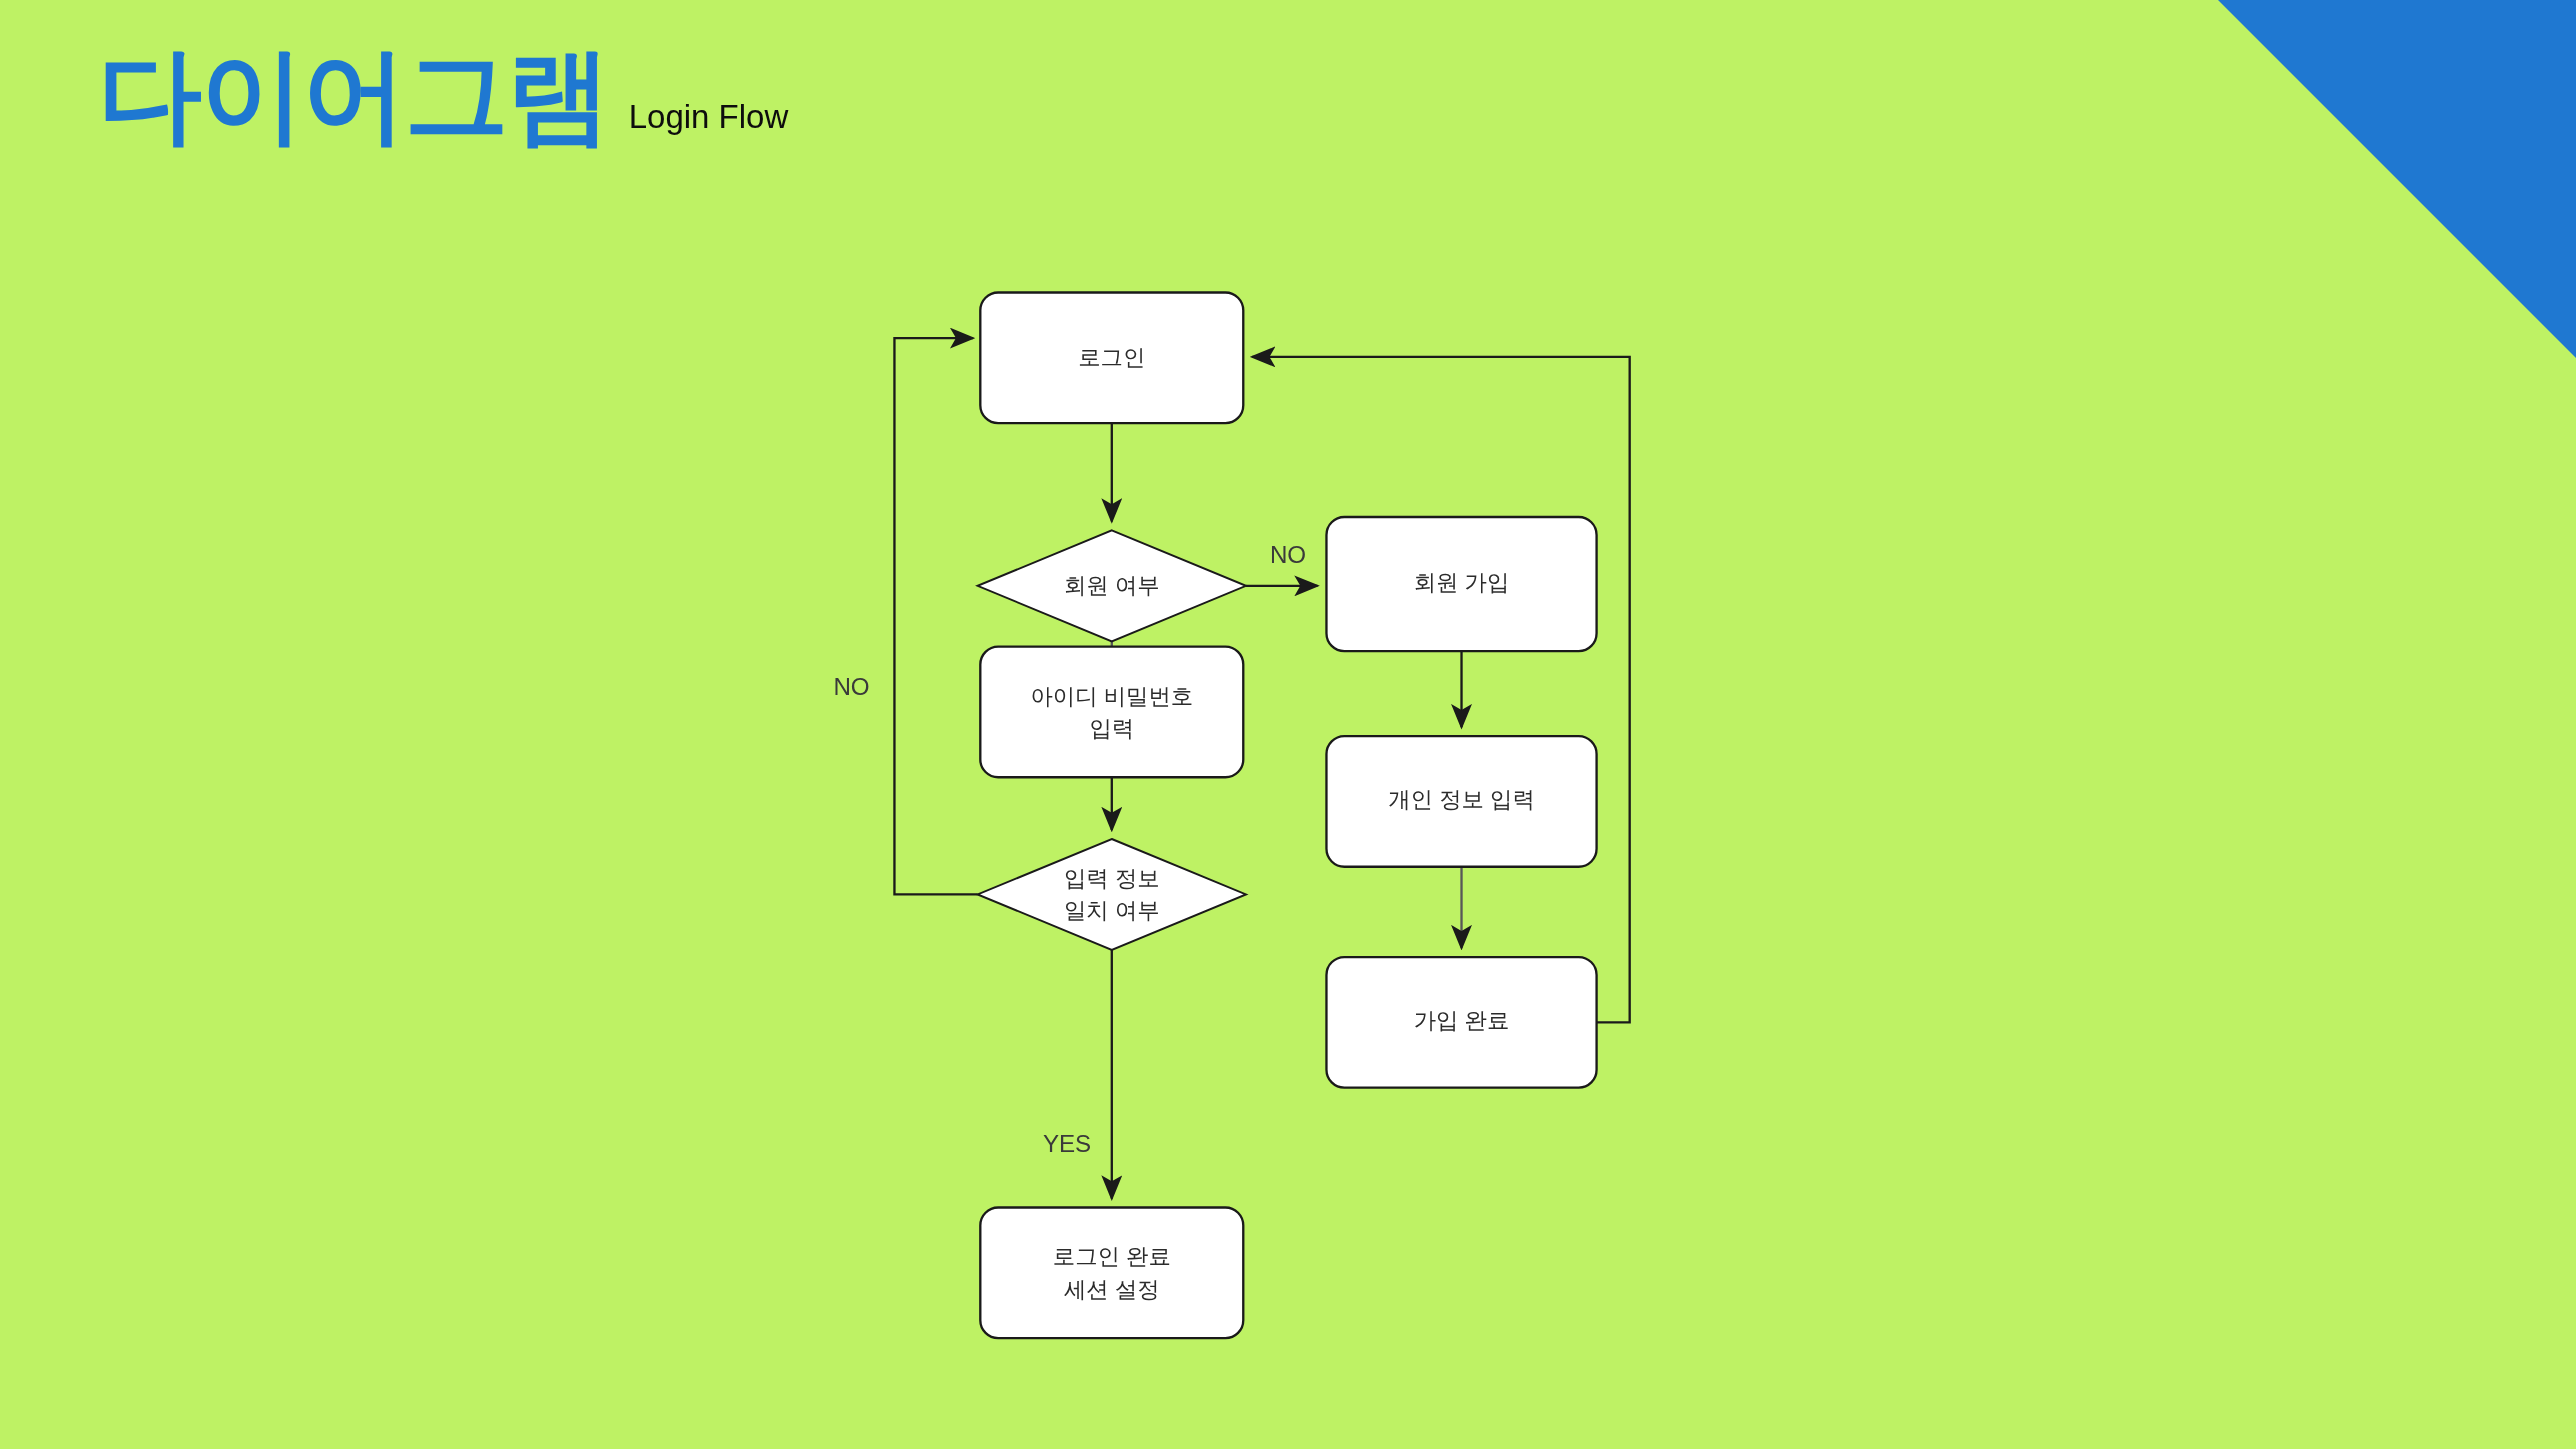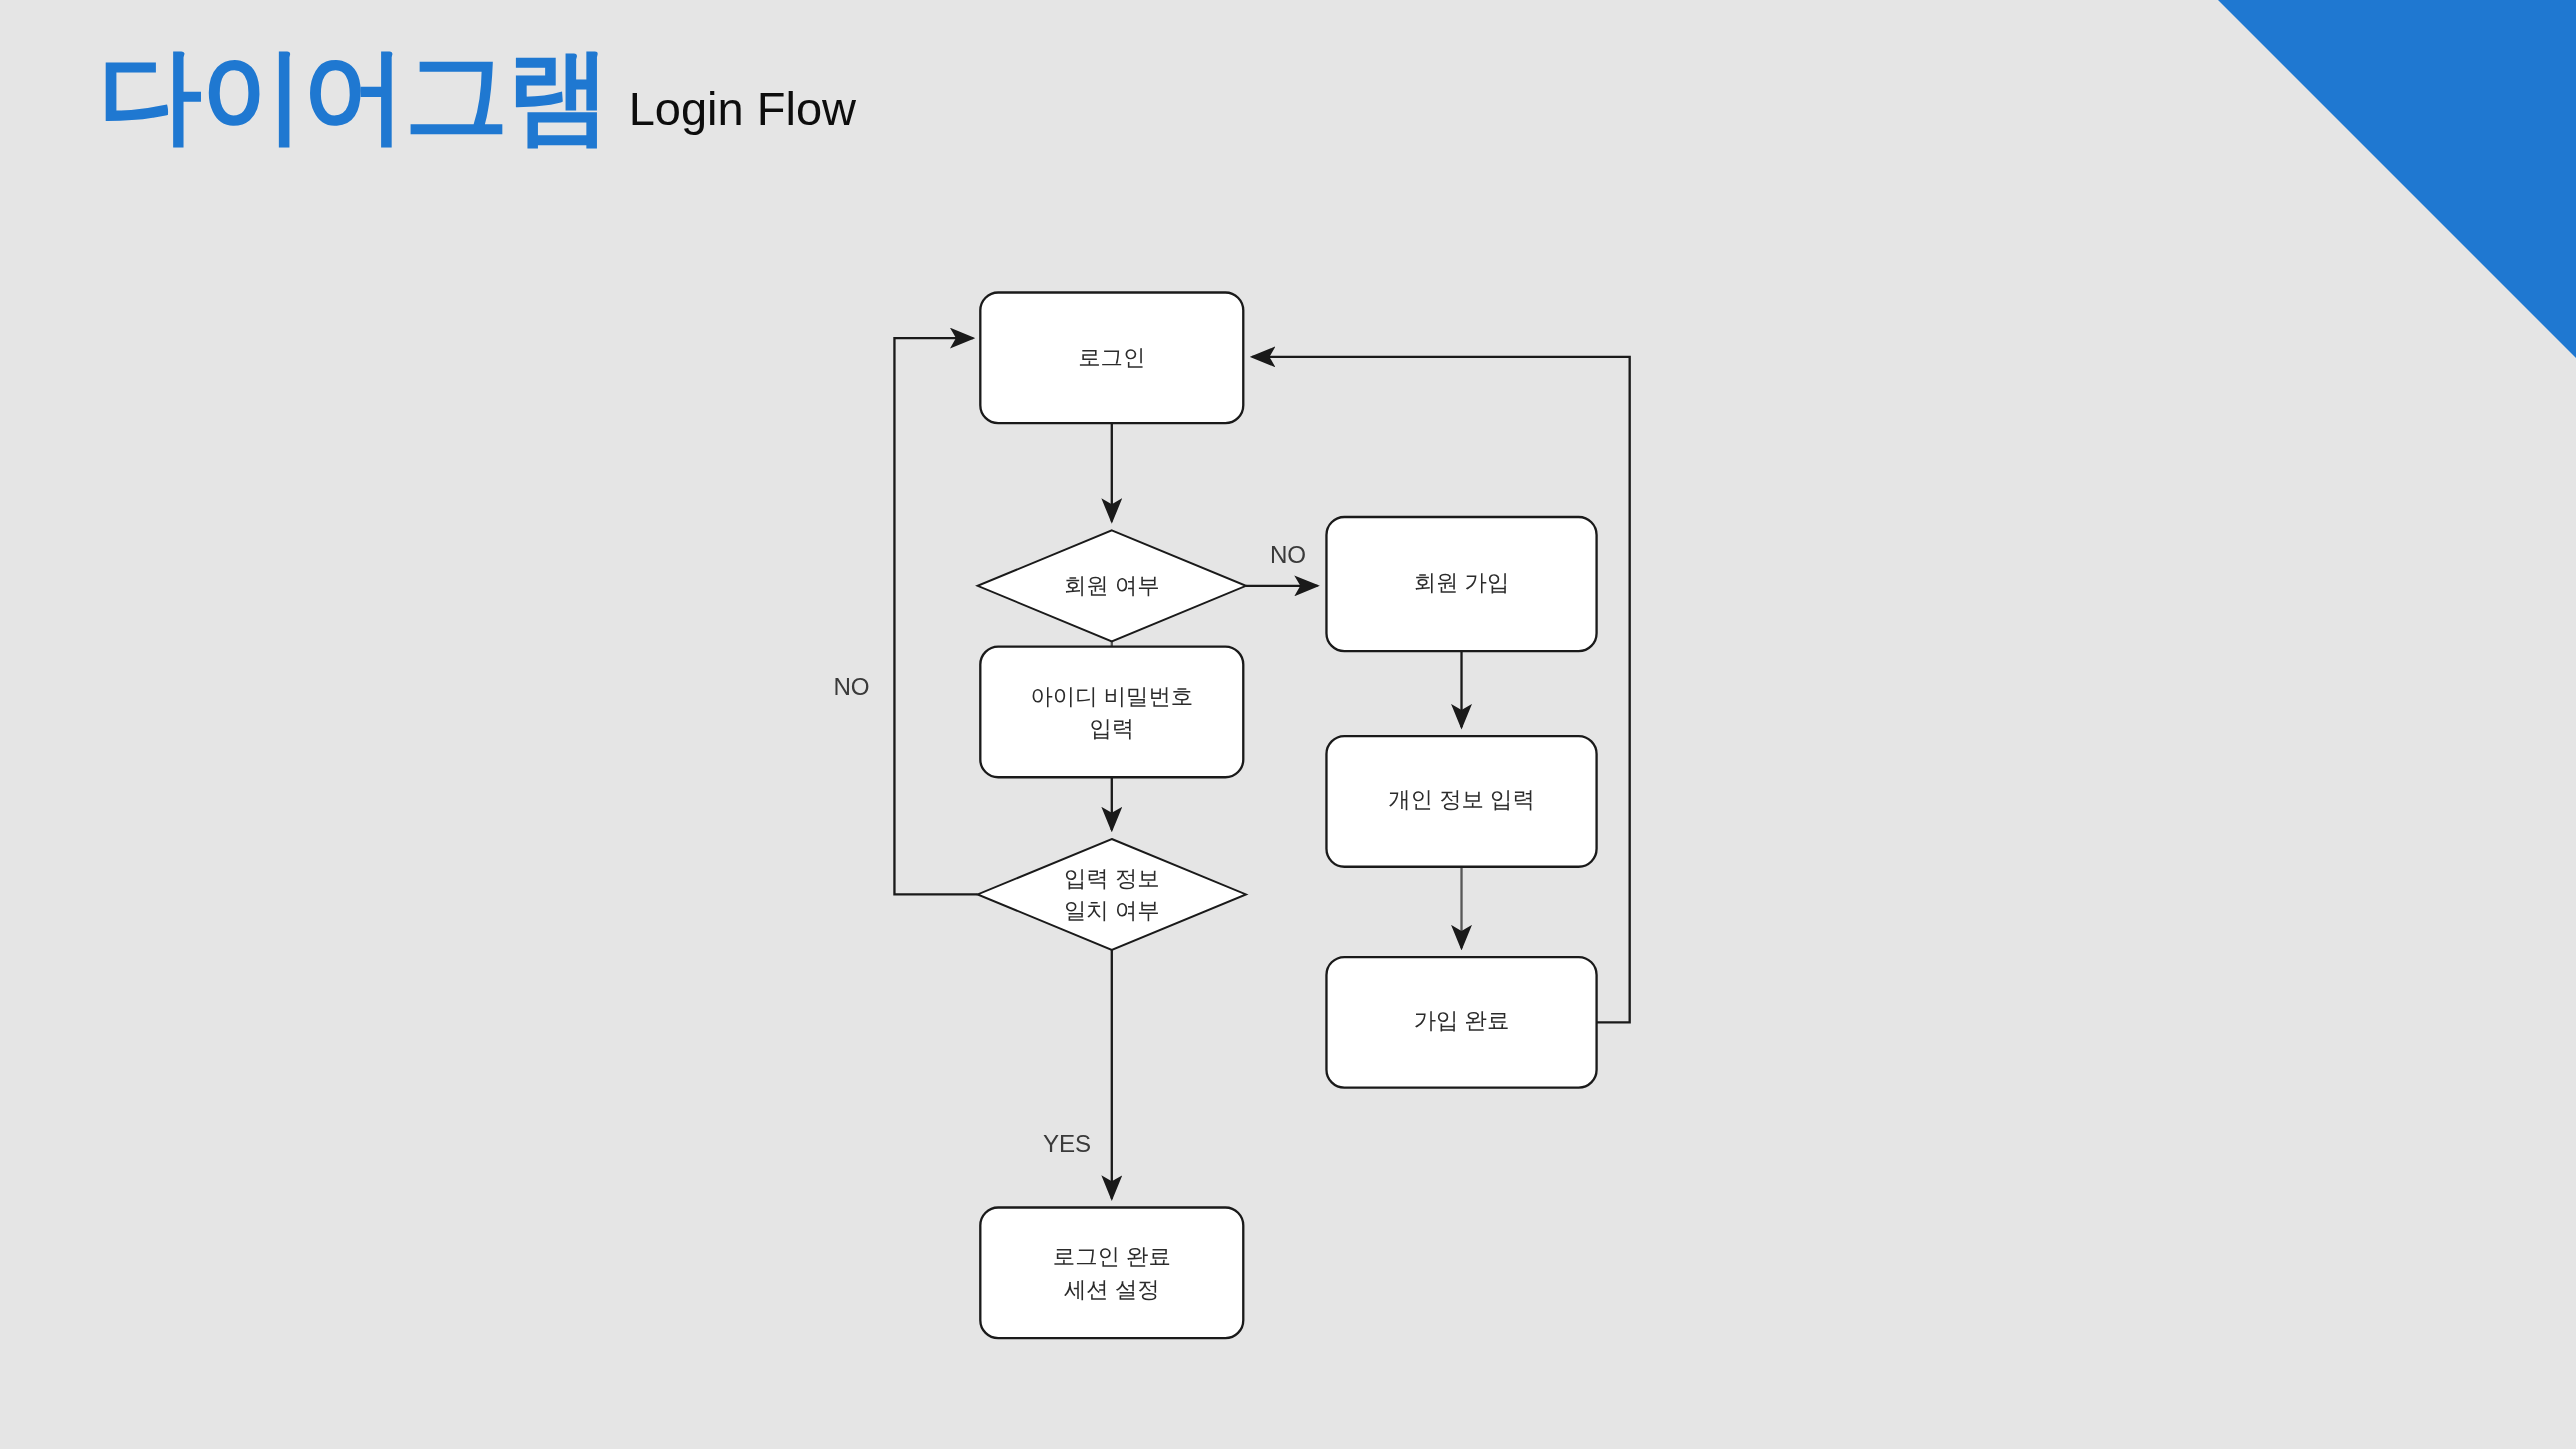--- a/index.html
+++ b/index.html
@@ -5,21 +5,21 @@
 <style>
   html, body {
     margin: 0;
     padding: 0;
     background: #ffffff;
   }
   #page {
     position: relative;
     width: 2576px;
     height: 1449px;
-    background: #e5e5e5;
+    background: #bef264;
     overflow: hidden;
     font-family: "Liberation Sans", "DejaVu Sans", sans-serif;
   }
   
   #corner-triangle {
     position: absolute;
     top: 0;
     right: 0;
     width: 358px;
     height: 358px;
@@ -36,21 +36,21 @@
   }
   #title-main {
     font-size: 104px;
     font-weight: bold;
     line-height: 1.0;
     color: #1f78d1;
     letter-spacing: -1.8px;
     white-space: nowrap;
   }
   #title-sub {
-    font-size: 47px;
+    font-size: 33px;
     font-weight: normal;
     color: #0d0d0d;
     margin-left: 19.7px;
     margin-bottom: 10.7px;
     white-space: nowrap;
   }
   
   #flow-svg {
     position: absolute;
     left: 0;

